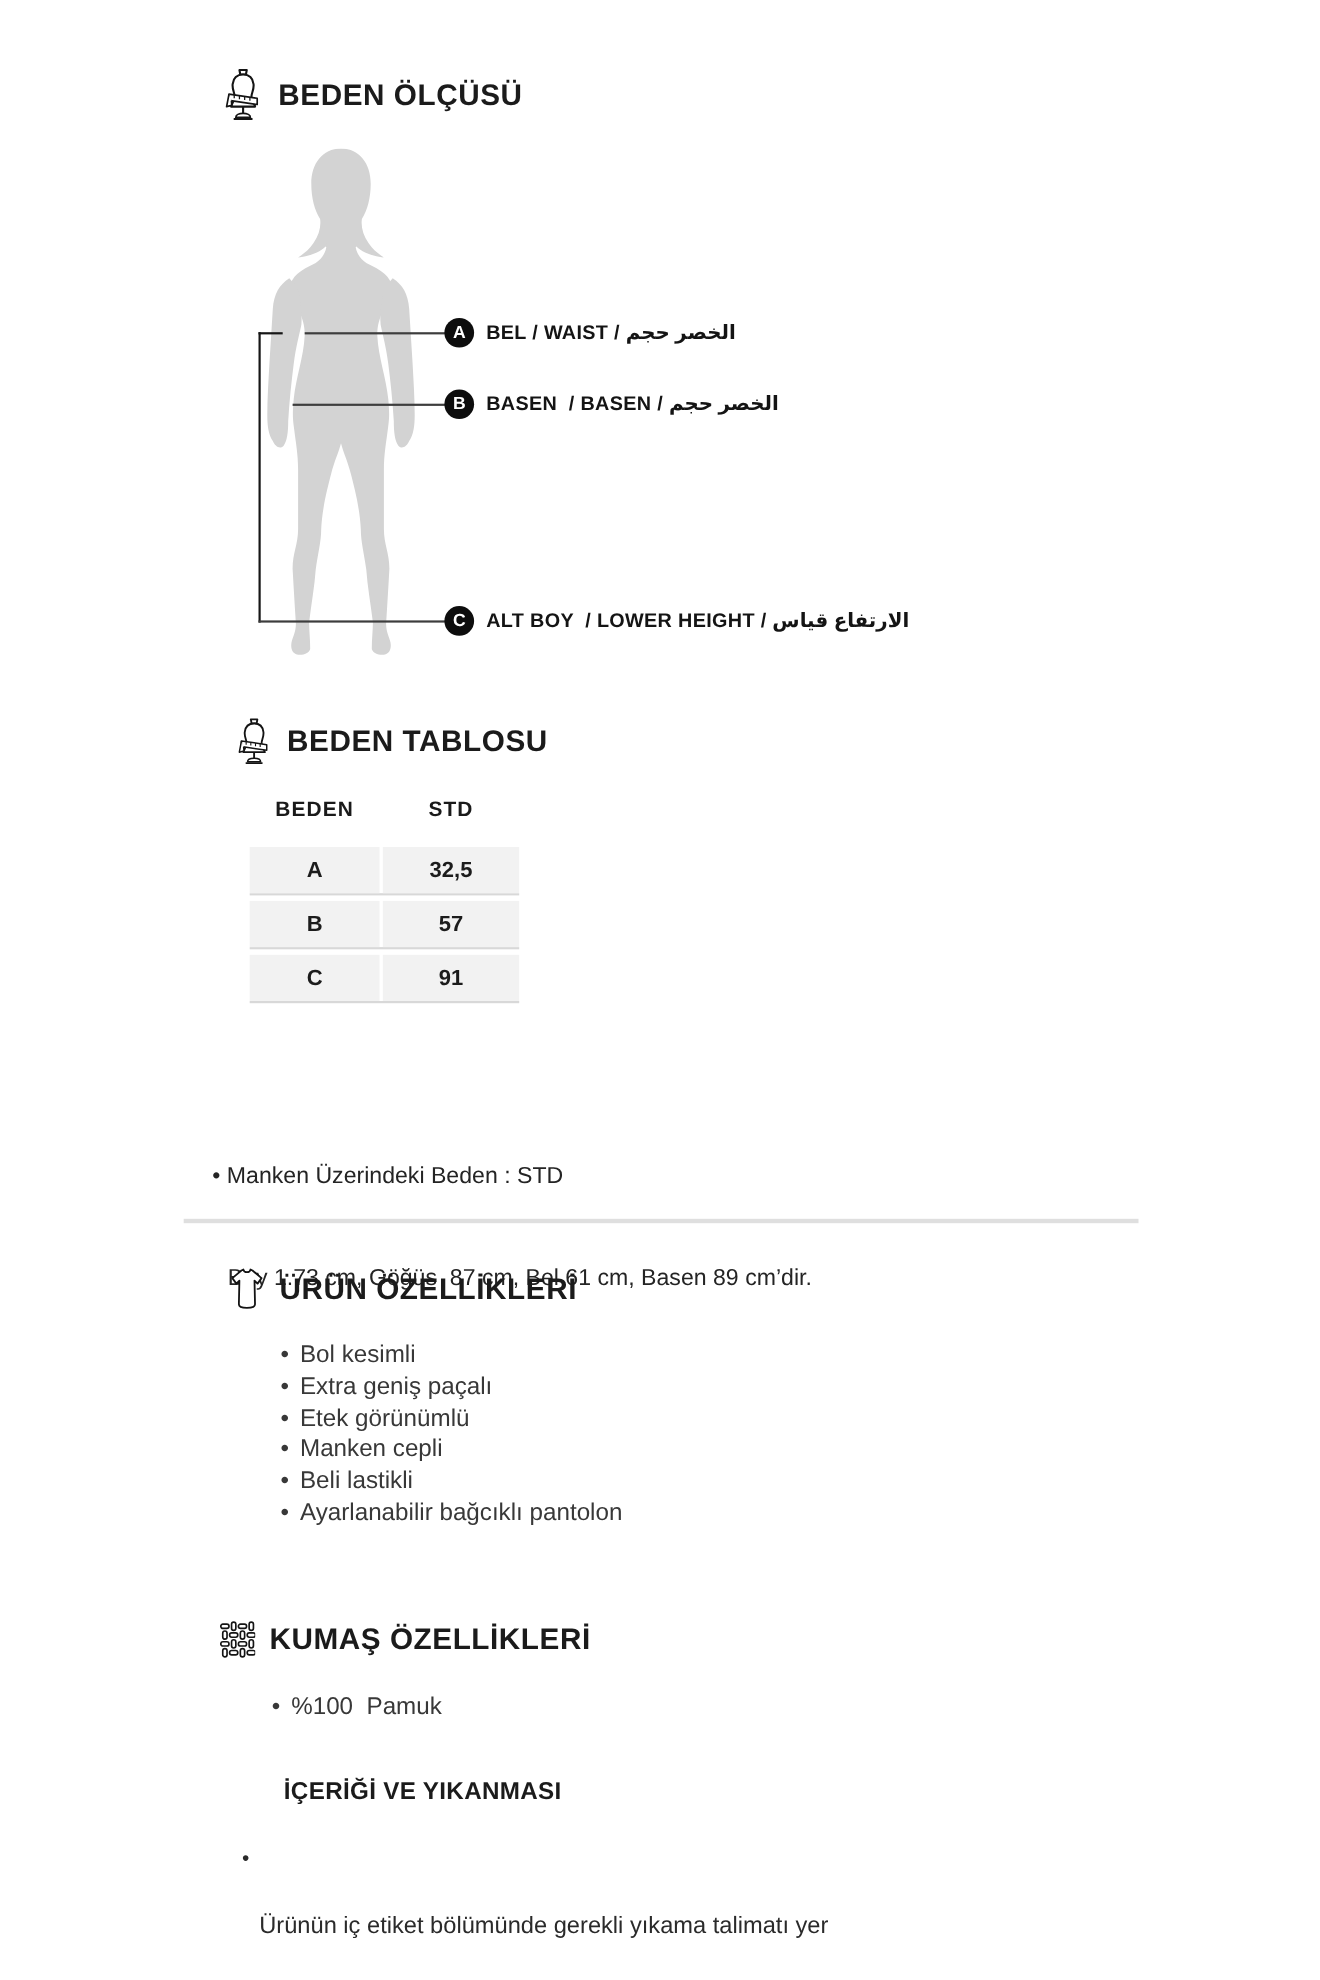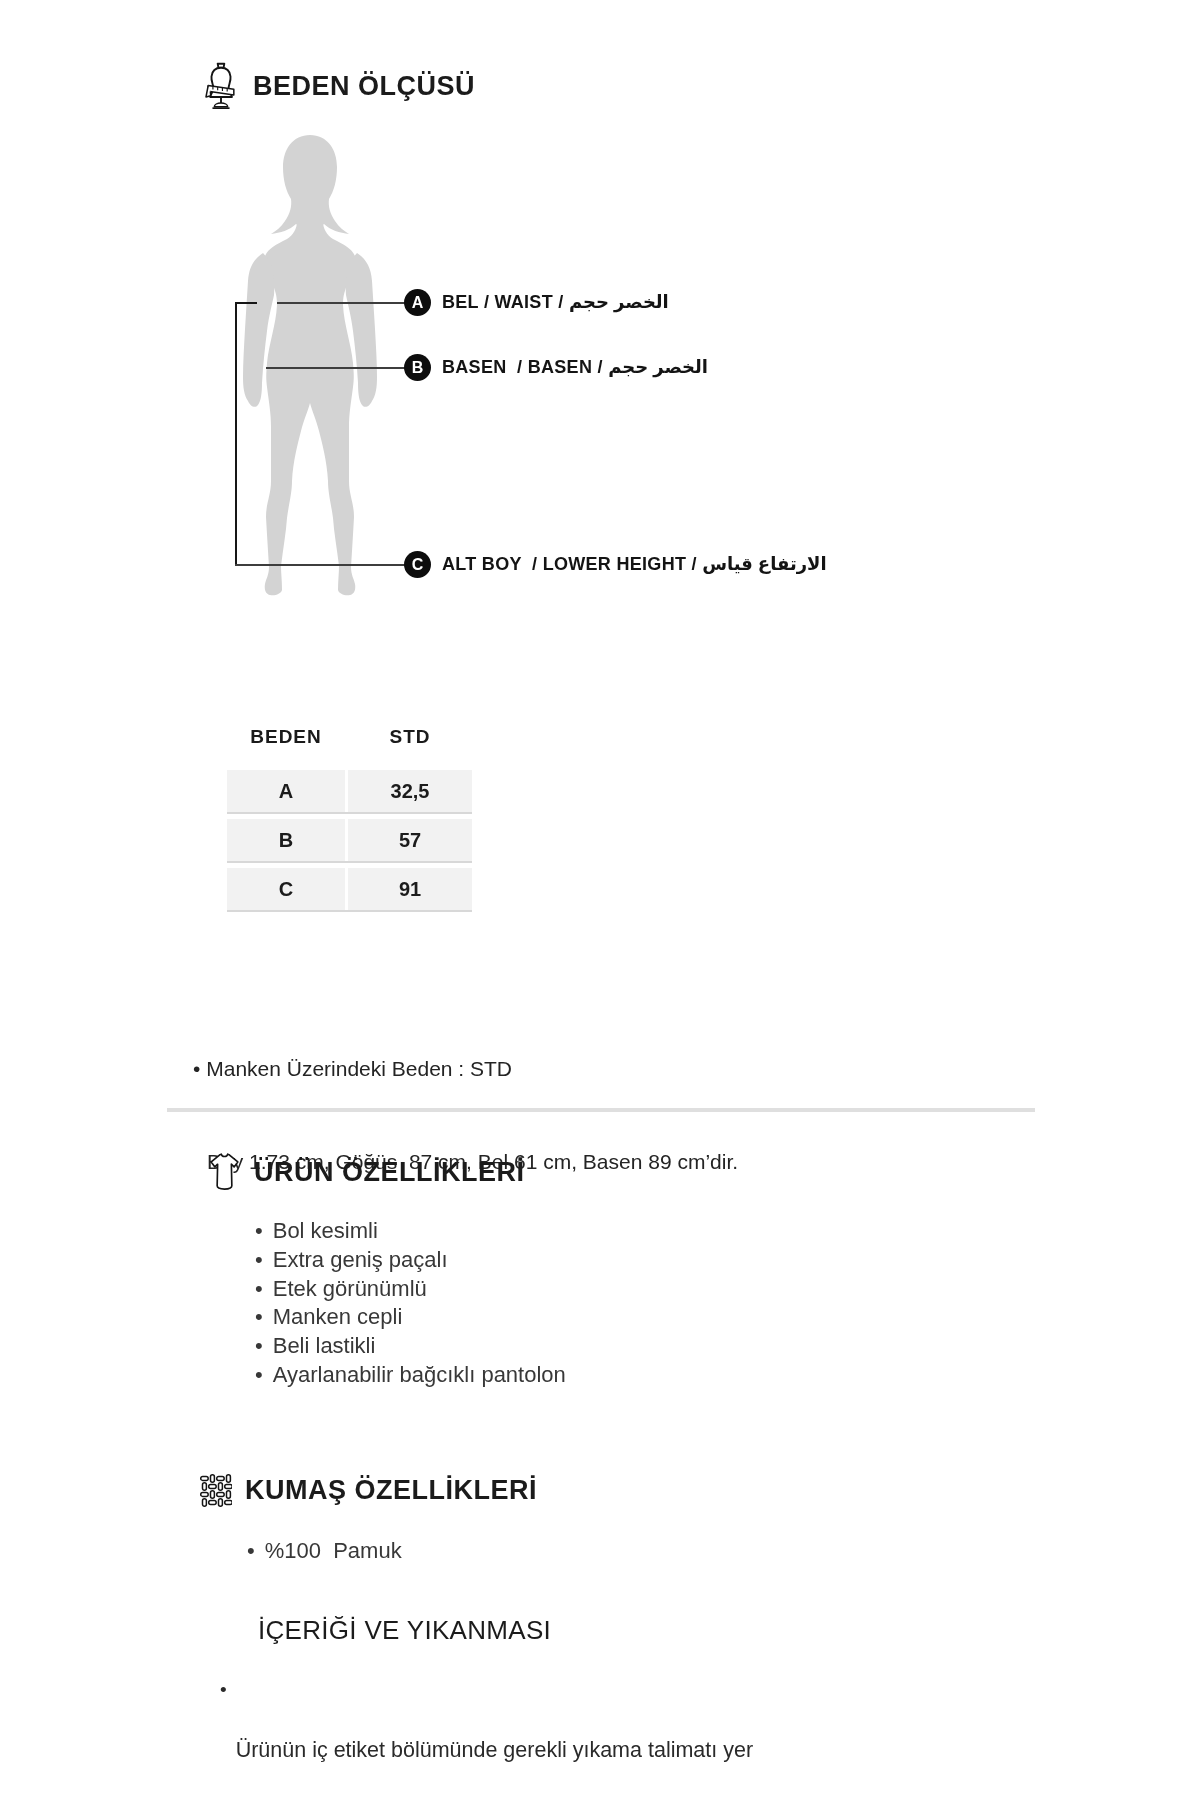--- a/index.html
+++ b/index.html
@@ -3,21 +3,21 @@
 <meta charset="utf-8">
 <style>
   html,body{margin:0;padding:0;background:#fff;}
   #page{position:relative;width:1200px;height:1800px;background:#ffffff;overflow:hidden;
         font-family:"Liberation Sans","DejaVu Sans",sans-serif;color:#1c1c1c;}
   .abs{position:absolute;}
 
   
   .sec-head{display:flex;align-items:center;gap:13px;}
   .sec-head .t{font-size:27px;font-weight:700;letter-spacing:.5px;color:#1b1b1b;white-space:pre;}
-  .sub-head{font-size:26px;font-weight:400;letter-spacing:.3px;color:#1b1b1b;white-space:pre;}
+  .sub-head{font-size:22px;font-weight:700;letter-spacing:.3px;color:#1b1b1b;white-space:pre;}
 
   
   .mline{position:absolute;height:2px;background:#3d3d3d;}
   .bracket{position:absolute;background:#161616;}
   .badge{position:absolute;width:27px;height:27px;border-radius:50%;background:#0d0d0d;
          display:flex;align-items:center;justify-content:center;
          color:#fff;font-size:16px;font-weight:800;}
   .mlabel{position:absolute;height:27px;line-height:27px;font-size:18px;font-weight:600;
           letter-spacing:.3px;color:#141414;white-space:pre;}
 
@@ -103,20 +103,35 @@
     <span>B</span>
   </div>
   <div class="badge" style="left:404px;top:551px;">
     <span>C</span>
   </div>
 
   <div class="mlabel" style="left:442px;top:289px;">BEL / WAIST / الخصر حجم</div>
   <div class="mlabel" style="left:442px;top:354px;">BASEN  / BASEN / الخصر حجم</div>
   <div class="mlabel" style="left:442px;top:551px;">ALT BOY  / LOWER HEIGHT / الارتفاع قياس</div>
 
+  <div class="abs sec-head" style="left:214px;top:650px;">
+    <span>
+      <svg width="34" height="48" viewBox="0 0 40 50" fill="none" stroke="#141414" stroke-width="2" stroke-linejoin="round">
+        <path d="M16.5,1.5 h7 l-0.8,4.2 h-5.4 z"></path>
+        <path d="M20,5.8 C14,5.8 10.6,9.6 10,15 C9.4,20 12,23.5 12,27 C12,31 9,33.5 8.5,36.5 L31.5,36.5 C31,33.5 28,31 28,27 C28,23.5 30.6,20 30,15 C29.4,9.6 26,5.8 20,5.8 Z" fill="#fff"></path>
+        <path d="M6.5,24.5 L33.5,28.5 L33.5,34.5 L6.5,30.5 Z" fill="#fff" stroke-width="1.6"></path>
+        <path d="M11.5,25.2 l0,3.4 M16.5,26 l0,3.4 M21.5,26.8 l0,3.4 M26.5,27.5 l0,3.4" stroke-width="1.2"></path>
+        <path d="M6.5,24.5 L4.2,36.5 L9.2,35.3 L8.8,30.8" fill="#fff" stroke-width="1.6"></path>
+        <path d="M20,36.5 L20,43"></path>
+        <path d="M13,46.8 C13,44.6 16,43 20,43 C24,43 27,44.6 27,46.8 Z" fill="#fff" stroke-width="1.6"></path>
+        <path d="M11,48.3 L29,48.3" stroke-width="1.8"></path>
+      </svg>
+    </span>
+    <span class="t">BEDEN TABLOSU</span>
+  </div>
 
   <div class="trow-head" style="left:227px;top:726px;">
     <div class="hc" style="width:118px;margin-right:3px;">BEDEN</div>
     <div class="hc" style="width:124px;">STD</div>
   </div>
 
   <div class="tbl" style="left:227px;top:770px;">
     <div class="trow">
       <div class="tcell c1">A</div>
       <div class="tcell c2">32,5</div>

